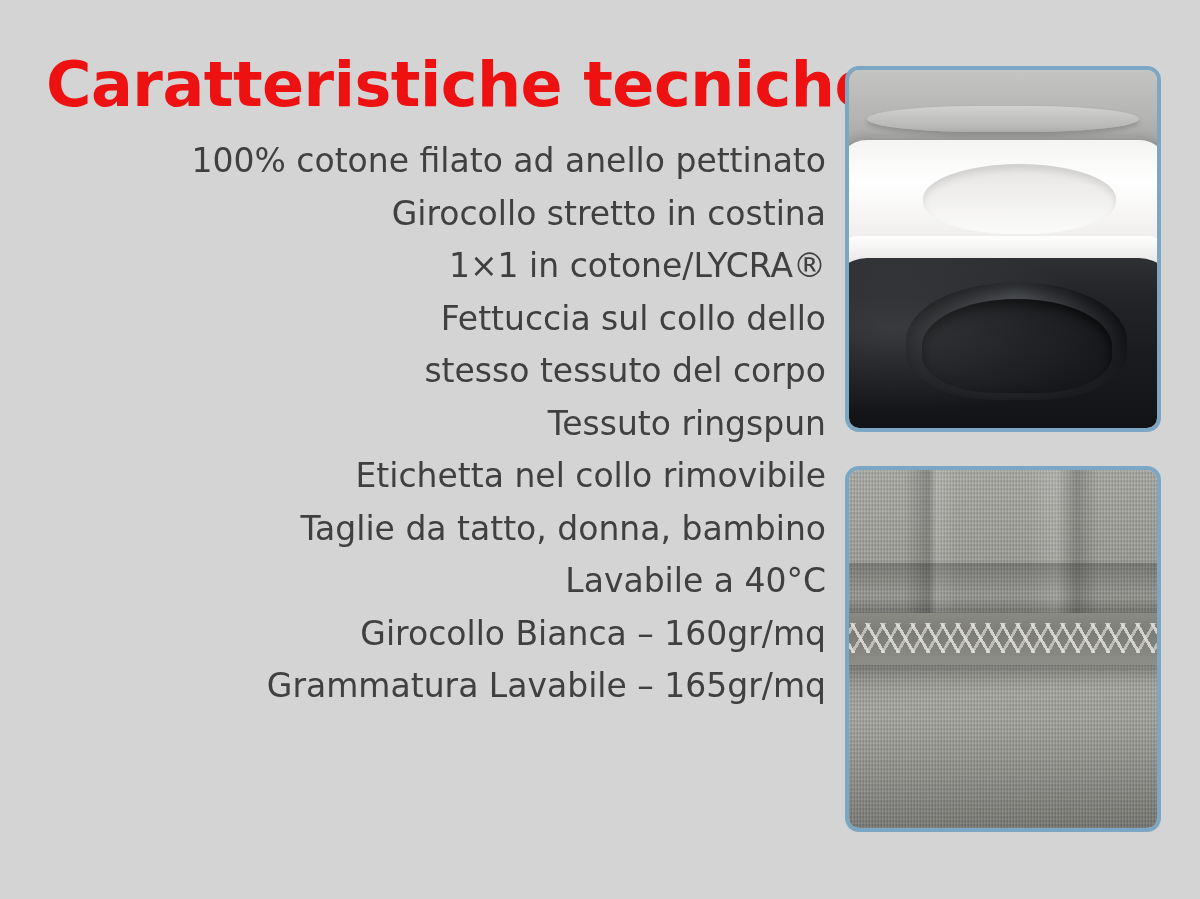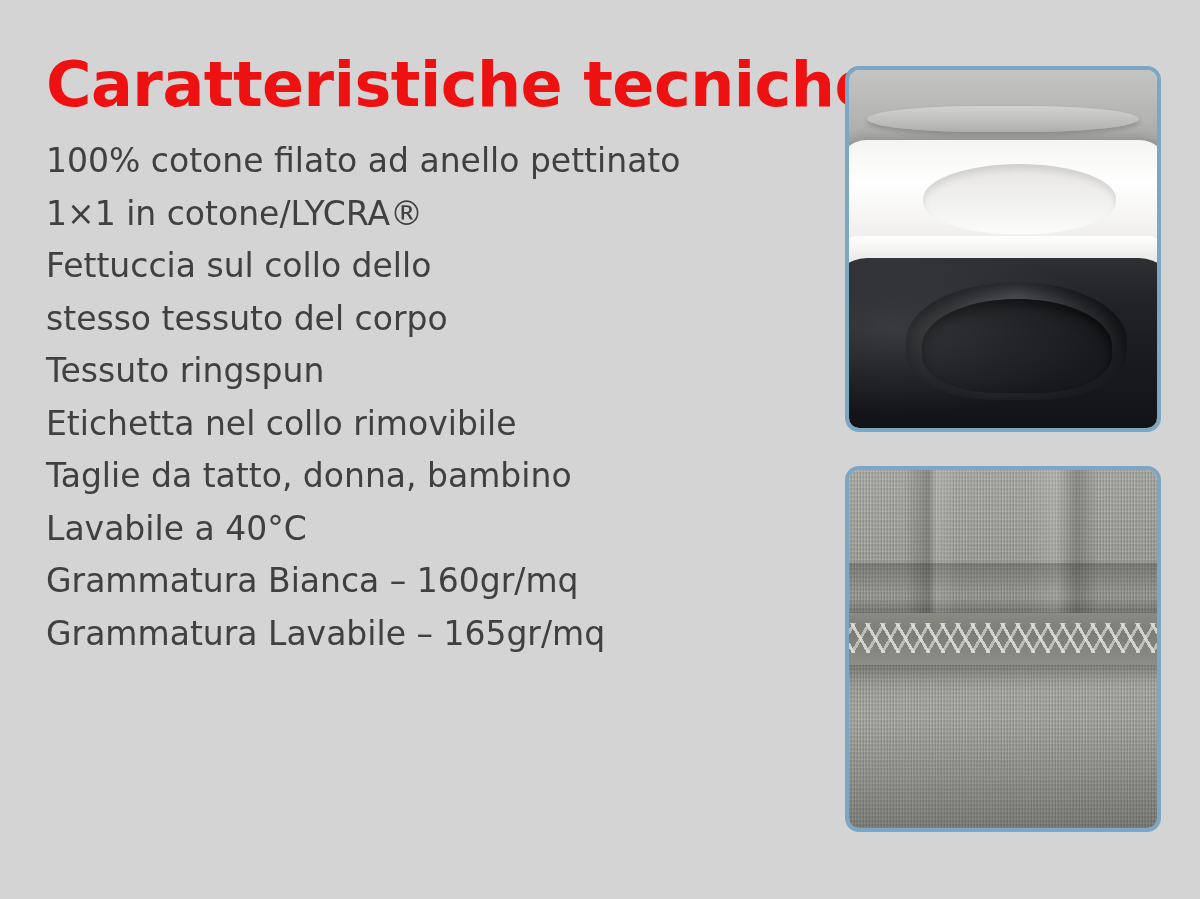--- a/index.html
+++ b/index.html
@@ -31,20 +31,21 @@
     color: #ee1111;
     letter-spacing: -0.5px;
     line-height: 1.05;
     margin: 0 0 18px 0;
     white-space: nowrap;
   }
   .spec-list {
     list-style: none;
     margin: 0;
     padding: 0;
+    text-align: right;
   }
   .spec-list li {
     font-size: 33px;
     color: #404040;
     line-height: 52.5px;
     white-space: nowrap;
   }
   .photo {
     position: absolute;
     border: 4px solid #7ba7c4;
@@ -207,28 +208,29 @@
 </head>
 <body>
 
 <div class="slide">
 
   <div class="content-col">
     <h1 class="slide-title">Caratteristiche tecniche</h1>
 
     <ul class="spec-list">
       <li>100% cotone filato ad anello pettinato</li>
+      <li>Girocollo stretto in costina</li>
       <li>1×1 in cotone/LYCRA®</li>
       <li>Fettuccia sul collo dello</li>
       <li>stesso tessuto del corpo</li>
       <li>Tessuto ringspun</li>
       <li>Etichetta nel collo rimovibile</li>
       <li>Taglie da tatto, donna, bambino</li>
       <li>Lavabile a 40°C</li>
-      <li>Grammatura Bianca – 160gr/mq</li>
+      <li>Girocollo Bianca – 160gr/mq</li>
       <li>Grammatura Lavabile – 165gr/mq</li>
     </ul>
   </div>
 
   <div class="photo photo-shirts">
     <div class="shirts-bg"></div>
     <div class="grey-tee"></div>
     <div class="white-tee">
       <div class="white-collar"></div>
       <div class="white-fold"></div>

